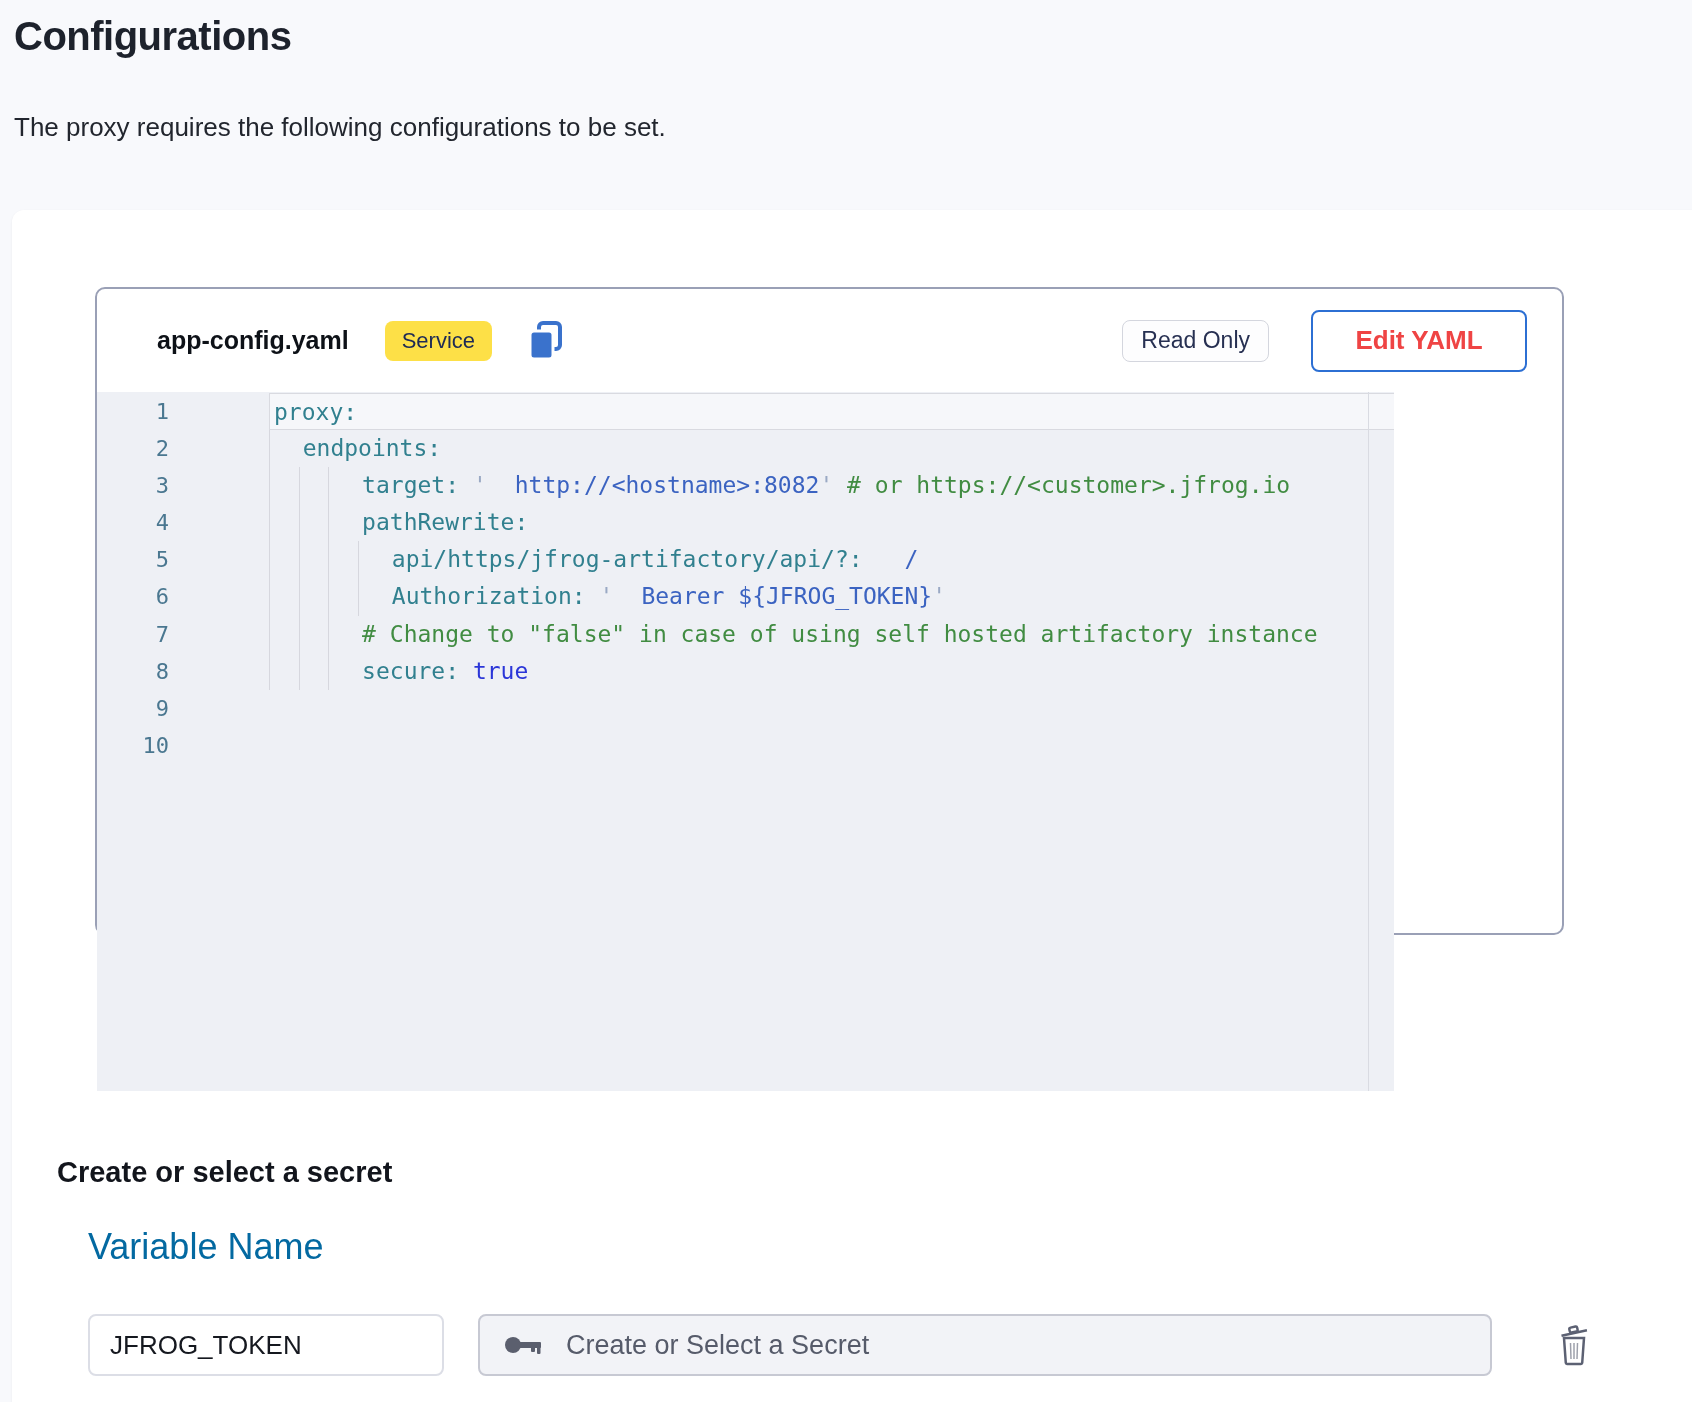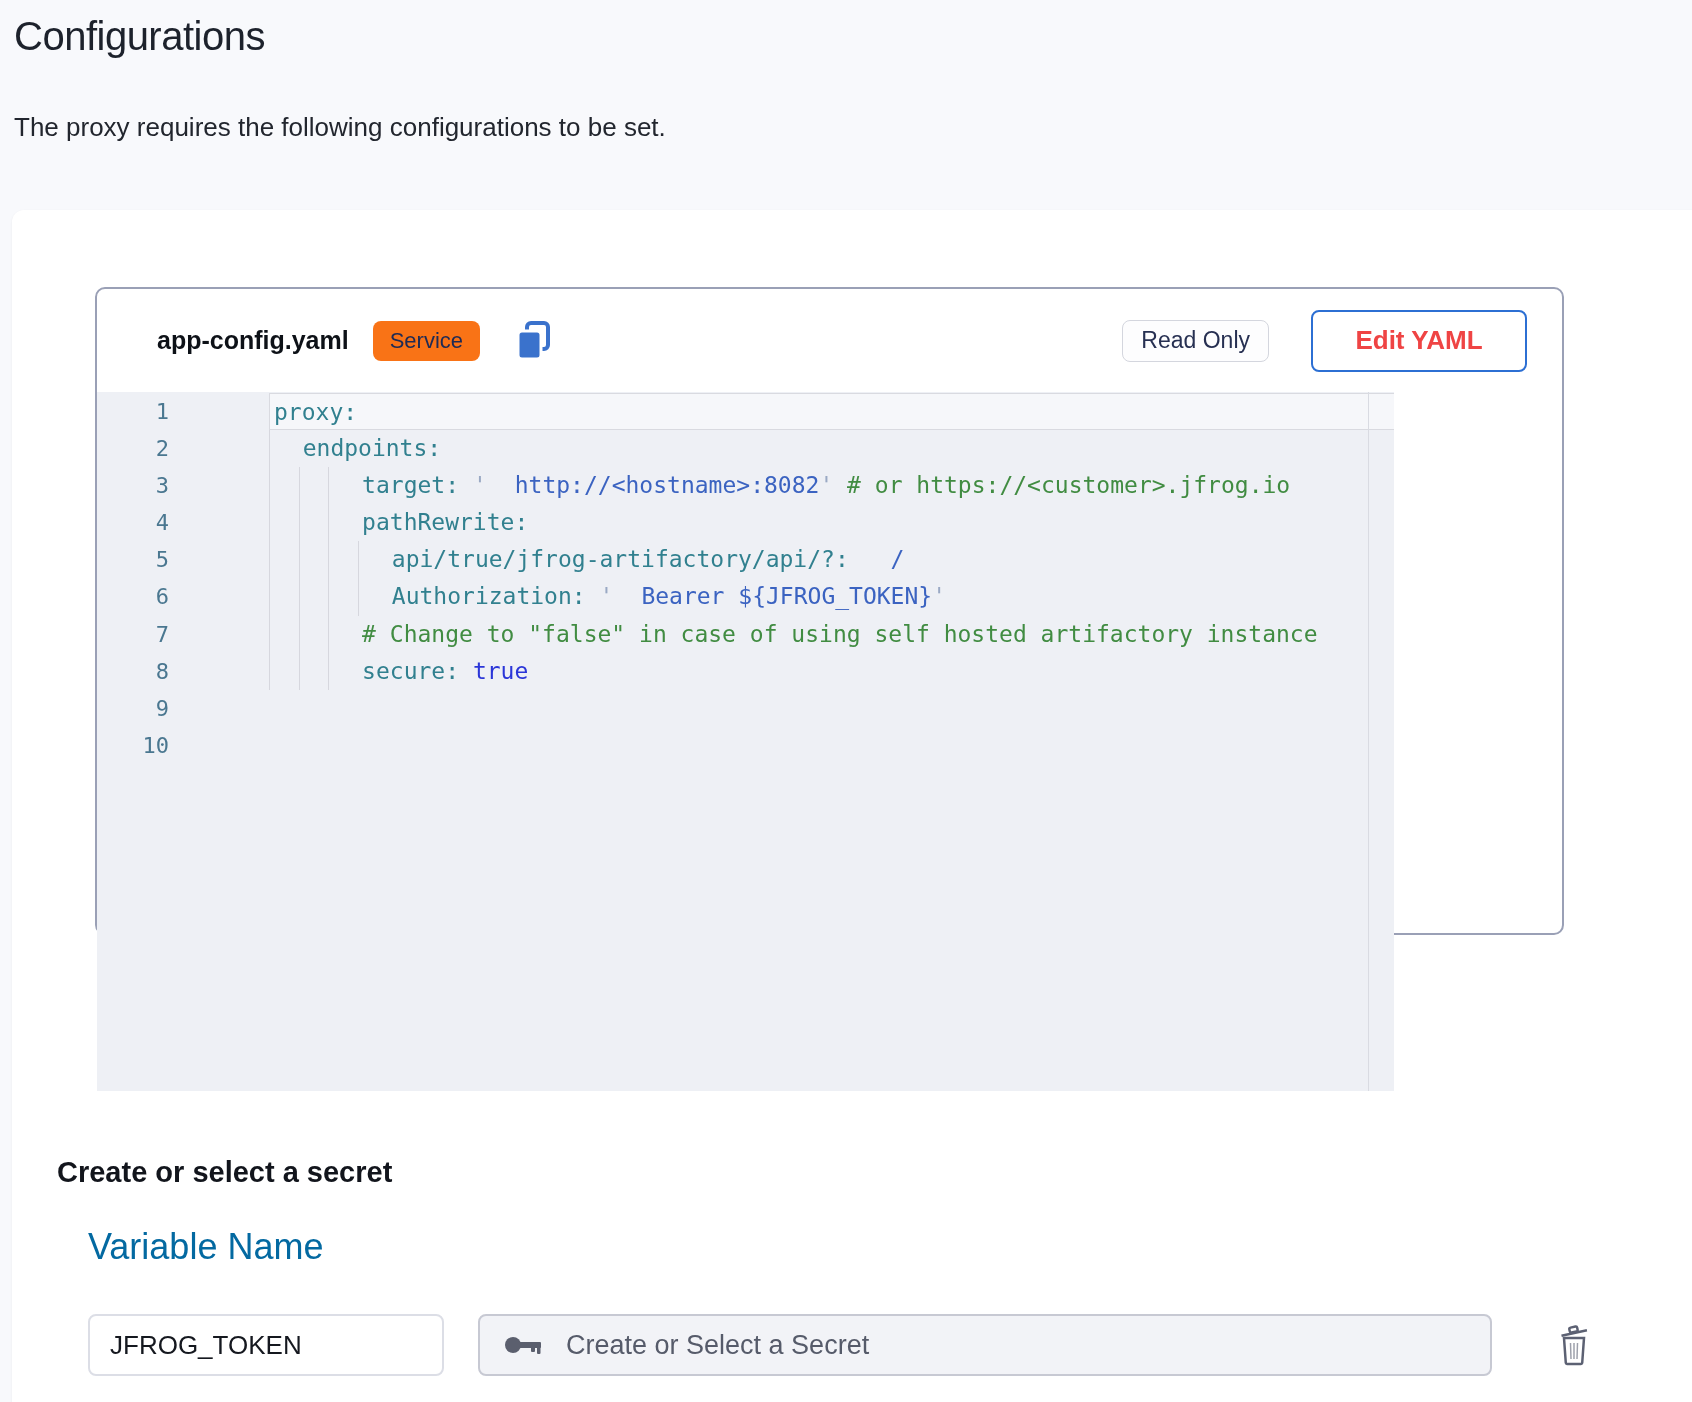--- a/index.html
+++ b/index.html
@@ -6,21 +6,21 @@
   body {
     width:1692px; height:1402px;
     background:#f8f9fc;
     font-family:"Liberation Sans", sans-serif;
     position:relative;
     overflow:hidden;
   }
 
   .page-title {
     position:absolute; left:14px; top:14px; margin:0;
-    font-size:40px; font-weight:400; color:#1d222c; letter-spacing:-0.5px;text-align:center;
+    font-size:40px; font-weight:700; color:#1d222c; letter-spacing:-0.5px;text-align:center;
   }
   .page-subtitle {
     position:absolute; left:14px; top:112px; margin:0;
     font-size:26px; color:#22262e;
   }
 
   .card {
     position:absolute; left:12px; top:210px;
     width:1700px; height:1260px;
     background:#ffffff; border-radius:12px;
@@ -30,21 +30,21 @@
   .panel {
     position:absolute; left:83px; top:77px;
     width:1469px; height:648px;
     border:2px solid #9aa0b6; border-radius:10px;
     background:#ffffff; box-sizing:border-box;
   }
 
   .panel-header { display:flex; align-items:center; height:103px; padding:0 35px 0 60px; }
   .file-name { font-size:25px; font-weight:700; color:#0d1117; }
   .badge {
-    margin-left:24px; background:#f97316; color:#1d2a55;
+    margin-left:36px; background:#fde047; color:#1d2a55;
     font-size:22px; padding:9px 17px; border-radius:8px; line-height:1;
   }
   .copy-btn { margin-left:36px; width:36px; height:42px; background:none; border:none; padding:0; cursor:pointer; }
   .spacer { flex:1; }
   .readonly-btn {
     height:42px; padding:0 18px; font-size:23px; color:#273052;
     background:#fdfdfe; border:1px solid #d4d6de; border-radius:8px;
     font-family:inherit; cursor:pointer;
   }
   .edit-btn {
@@ -144,21 +144,21 @@
           <div class="gutter-num">7</div>
           <div class="gutter-num">8</div>
           <div class="gutter-num">9</div>
           <div class="gutter-num">10</div>
         </div>
       <div class="code" id="code">
           <div class="code-line active"><span style="padding-left: 4px; display: inline-block;"><span class="tok-key">proxy:</span></span></div>
           <div class="code-line"><span class="guide" style="left: 0px;"></span><span style="padding-left: 33.7px; display: inline-block;"><span class="tok-key">endpoints:</span></span></div>
           <div class="code-line"><span class="guide" style="left: 0px;"></span><span class="guide" style="left: 29.7px;"></span><span class="guide" style="left: 59.4px;"></span><span style="padding-left: 93.1px; display: inline-block;"><span class="tok-key">target: </span><span class="tok-quote">'</span><span class="tok-string">http://&lt;hostname&gt;:8082</span><span class="tok-quote">'</span><span class="tok-plain"> </span><span class="tok-comment"># or https://&lt;customer&gt;.jfrog.io</span></span></div>
           <div class="code-line"><span class="guide" style="left: 0px;"></span><span class="guide" style="left: 29.7px;"></span><span class="guide" style="left: 59.4px;"></span><span style="padding-left: 93.1px; display: inline-block;"><span class="tok-key">pathRewrite:</span></span></div>
-          <div class="code-line"><span class="guide" style="left: 0px;"></span><span class="guide" style="left: 29.7px;"></span><span class="guide" style="left: 59.4px;"></span><span class="guide" style="left: 89.1px;"></span><span style="padding-left: 122.8px; display: inline-block;"><span class="tok-key">api/true/jfrog-artifactory/api/?: </span><span class="tok-string">/</span></span></div>
+          <div class="code-line"><span class="guide" style="left: 0px;"></span><span class="guide" style="left: 29.7px;"></span><span class="guide" style="left: 59.4px;"></span><span class="guide" style="left: 89.1px;"></span><span style="padding-left: 122.8px; display: inline-block;"><span class="tok-key">api/https/jfrog-artifactory/api/?: </span><span class="tok-string">/</span></span></div>
           <div class="code-line"><span class="guide" style="left: 0px;"></span><span class="guide" style="left: 29.7px;"></span><span class="guide" style="left: 59.4px;"></span><span class="guide" style="left: 89.1px;"></span><span style="padding-left: 122.8px; display: inline-block;"><span class="tok-key">Authorization: </span><span class="tok-quote">'</span><span class="tok-string">Bearer ${JFROG_TOKEN}</span><span class="tok-quote">'</span></span></div>
           <div class="code-line"><span class="guide" style="left: 0px;"></span><span class="guide" style="left: 29.7px;"></span><span class="guide" style="left: 59.4px;"></span><span style="padding-left: 93.1px; display: inline-block;"><span class="tok-comment"># Change to "false" in case of using self hosted artifactory instance</span></span></div>
           <div class="code-line"><span class="guide" style="left: 0px;"></span><span class="guide" style="left: 29.7px;"></span><span class="guide" style="left: 59.4px;"></span><span style="padding-left: 93.1px; display: inline-block;"><span class="tok-key">secure: </span><span class="tok-bool">true</span></span></div>
         </div>
       <div class="scroll-divider"></div>
     </div>
   </div>
 
   <h2 class="secret-heading">Create or select a secret</h2>
   <span class="variable-label">Variable Name</span>

